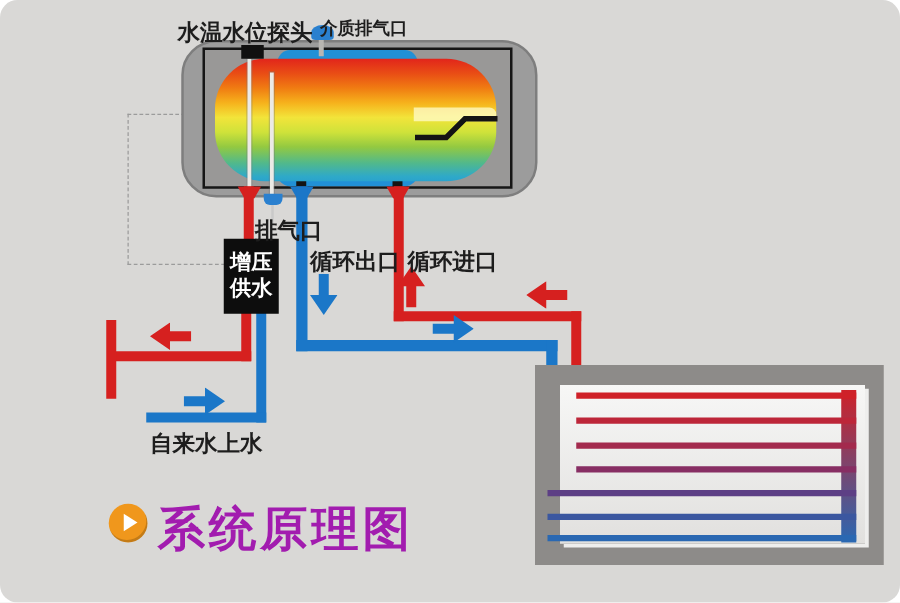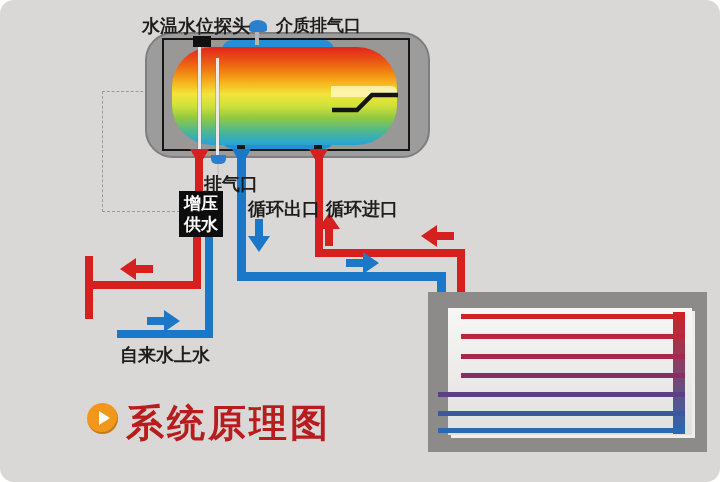--- a/index.html
+++ b/index.html
@@ -40,39 +40,39 @@
   .pipe.red{background:var(--red,#d6201f);}
   .pipe.blue{background:var(--blue,#1b77c8);}
   .connector{position:absolute;clip-path:polygon(0 0,100% 0,70% 100%,30% 100%);}
   .connector.red{background:var(--red,#d6201f);}
   .connector.blue{background:var(--blue,#1b77c8);}
   .vent-stub{left:211px;top:155px;width:15px;height:9px;background:#2a80cf;
              border-radius:0 0 5px 5px;}
   .vent-line{left:217px;top:164px;width:2px;height:15px;background:#c9c9c9;}
 
   
-  .booster{left:179px;top:191px;width:44px;height:46px;background:#0d0d0d;color:#fff;
+  .booster{left:179px;top:191px;width:44px;height:60px;background:#0d0d0d;color:#fff;
            font-size:17px;line-height:21px;font-weight:700;text-align:center;
            display:flex;flex-direction:column;justify-content:center;}
 
   
   .collector-frame{left:428px;top:292px;width:279px;height:160px;background:#8d8b89;}
   .collector-panel{left:448px;top:308px;width:244px;height:127px;
                    background:linear-gradient(180deg,#f7f7f6, #e1e0de);
                    box-shadow:3px 3px 0 rgba(255,255,255,.85);}
   .collector-header{left:673px;top:312px;width:12px;height:122px;}
   .tube{position:absolute;height:5px;}
 
   
   .play-btn{left:87px;top:403px;width:31px;height:31px;border-radius:50%;
             background:var(--orange,#f0971c);box-shadow:inset -1px -2px 0 rgba(0,0,0,.18);}
   .play-tri{position:absolute;left:12px;top:8px;width:0;height:0;
             border-left:11px solid #fff;border-top:7.5px solid transparent;
             border-bottom:7.5px solid transparent;}
-  .title{left:126px;top:398px;font-size:38px;font-weight:700;color:#b91c1c;
+  .title{left:126px;top:398px;font-size:38px;font-weight:700;color:#a21caf;
          letter-spacing:3px;}
 </style>
 </head>
 <body>
 
 <div id="stage" style="--red: #d6201f; --blue: #1b77c8; --bg: #d9d8d6; --text: #1d1d1d; --orange: #f0971c;">
 
   <div class="abs wire-v"></div>
   <div class="abs wire-h1"></div>
   <div class="abs wire-h2"></div>
@@ -146,21 +146,21 @@
       </svg>
       <svg width="33" height="22" viewBox="0 0 33 22" style="position: absolute; left: 346px; top: 252px;">
         <polygon points="0,7 17,7 17,0 33,11 17,22 17,15 0,15" fill="#1b77c8"></polygon>
       </svg>
       <svg width="33" height="22" viewBox="0 0 33 22" style="position: absolute; left: 421px; top: 225px;">
         <polygon points="33,7 16,7 16,0 0,11 16,22 16,15 33,15" fill="#d6201f"></polygon>
       </svg>
     </div>
 
   <div class="label" style="left:142px;top:14px;font-size:18px;font-family:Liberation Serif, serif;">水温水位探头</div>
-  <div class="label" style="left:276px;top:14px;font-size:17px;">介质排气口</div>
+  <div class="label" style="left:256px;top:14px;font-size:14px;">介质排气口</div>
   <div class="label" style="left:204px;top:172px;font-size:18px;">排气口</div>
   <div class="label" style="left:248px;top:197px;font-size:18px;">循环出口</div>
   <div class="label" style="left:326px;top:197px;font-size:18px;">循环进口</div>
   <div class="label" style="left:120px;top:343px;font-size:18px;">自来水上水</div>
 
   <div class="abs play-btn">
     <div class="play-tri"></div>
   </div>
   <div class="label title">系统原理图</div>
 

